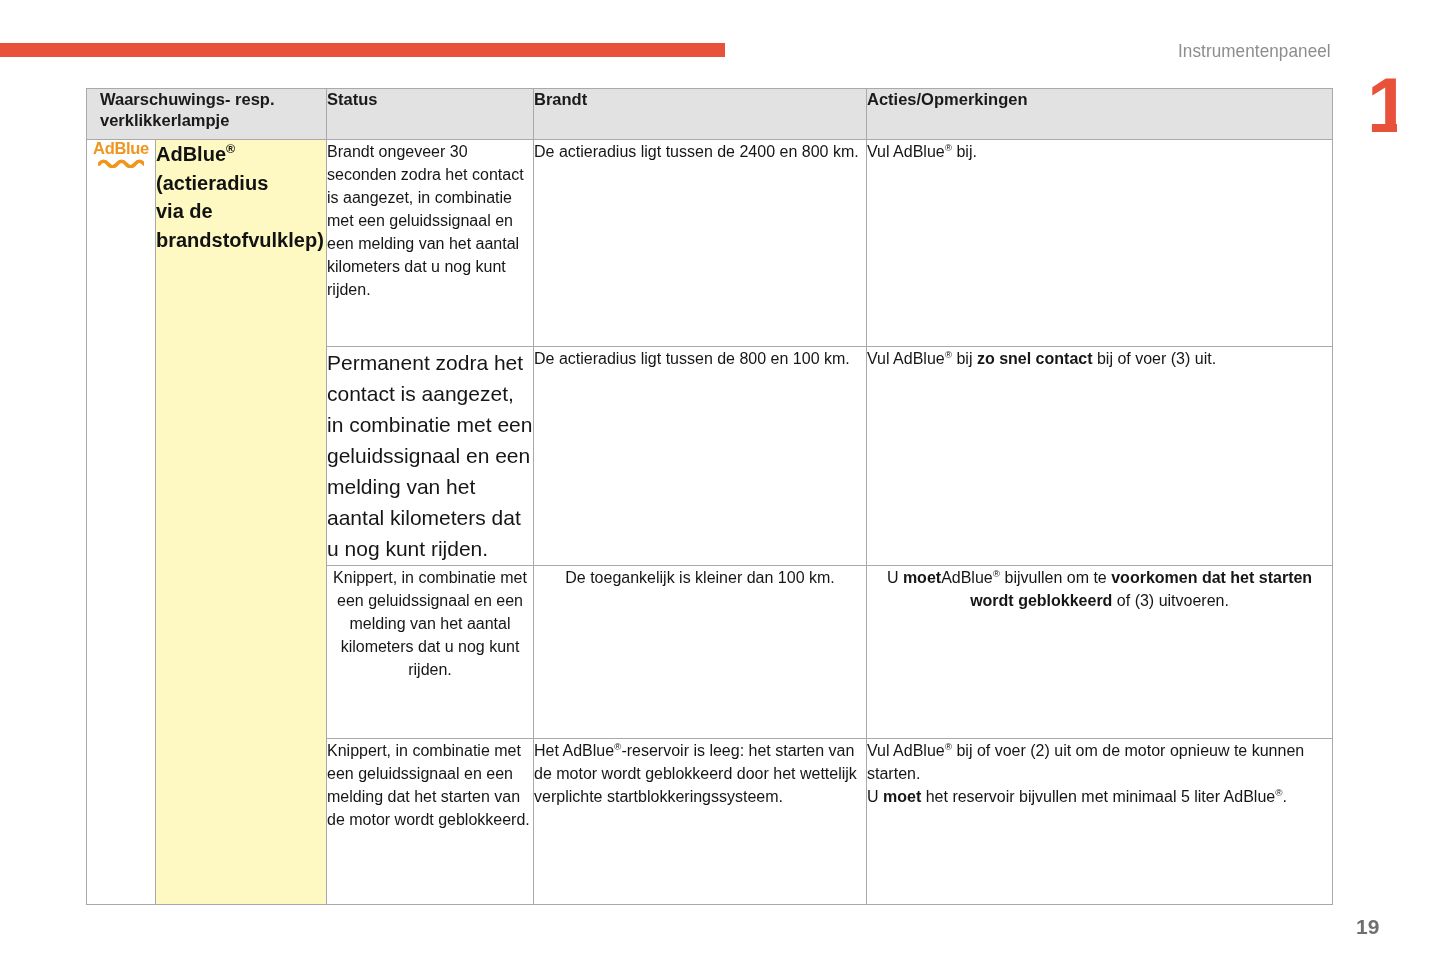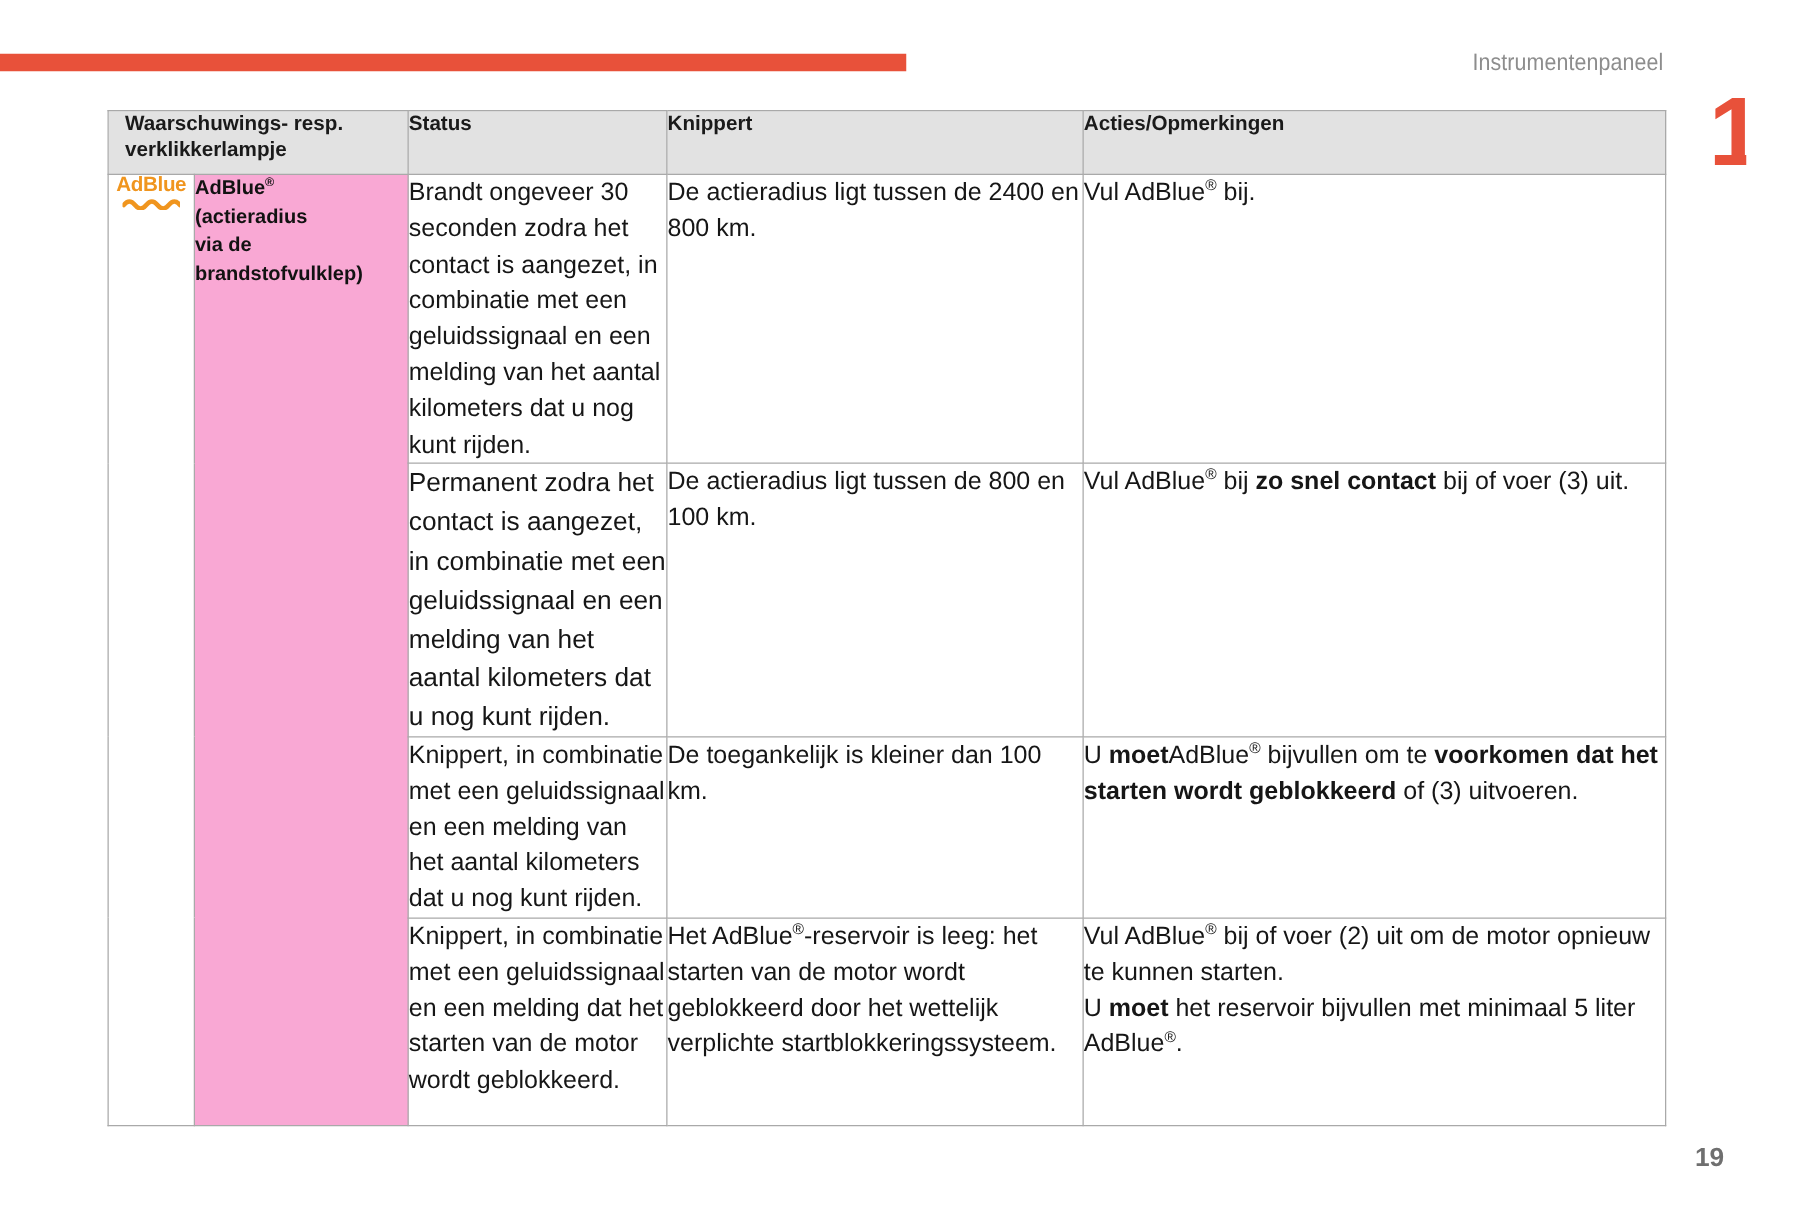--- a/index.html
+++ b/index.html
@@ -106,31 +106,31 @@
   .c-cause { width: 333px; }
   .c-act   { width: 466px; }
 
   
   td.icon-cell {
     background: #ffffff;
     text-align: center;
     padding-top: 14px;
   }
   td.label-cell {
-    background: #f9a8d4;
+    background: #fef9c3;
     padding: 12px 10px 10px 13px;
-    font-size: 16px;
+    font-size: 20px;
     font-weight: 700;
     line-height: 1.43;
     color: #121212;
   }
   td.body-cell {
     background: #ffffff;
     padding: 11px 12px 10px 12px;
-    font-size: 20px;
+    font-size: 16px;
     line-height: 1.44;
     color: #161616;
   }
   
   td.body-cell.narrow {
     font-size: 21px;
     line-height: 1.48;
   }
 
   sup.reg {
@@ -153,21 +153,21 @@
     font-weight: 700;
     font-size: 16.5px;
     color: #f0951e;
     letter-spacing: -0.3px;
   }
   .adblue-icon svg { display: block; margin: 1px auto 0 auto; }
 
   
   .r1 { height: 207px; }
   .r2 { height: 166px; }
-  .r3 { height: 118px; }
+  .r3 { height: 173px; text-align: center; }
   .r4 { height: 166px; }
 </style>
 </head>
 <body>
 
 <div class="top-rule"></div>
 
 <div class="running-head">Instrumentenpaneel</div>
 
 <div class="chapter-tab">1</div>
@@ -179,21 +179,21 @@
         <col class="c-label">
         <col class="c-stat">
       <col class="c-cause">
         <col class="c-act">
     </colgroup>
 
     <thead>
       <tr class="hdr">
         <th class="h-lamp" colspan="2">Waarschuwings- resp. verklikkerlampje</th>
         <th>Status</th>
-        <th>Knippert</th>
+        <th>Brandt</th>
         <th>Acties/Opmerkingen</th>
       </tr>
     </thead>
 
     <tbody>
 
       <tr class="r1">
         <td class="icon-cell" rowspan="4">
           <span class="adblue-icon">
             <span class="word">AdBlue</span>

